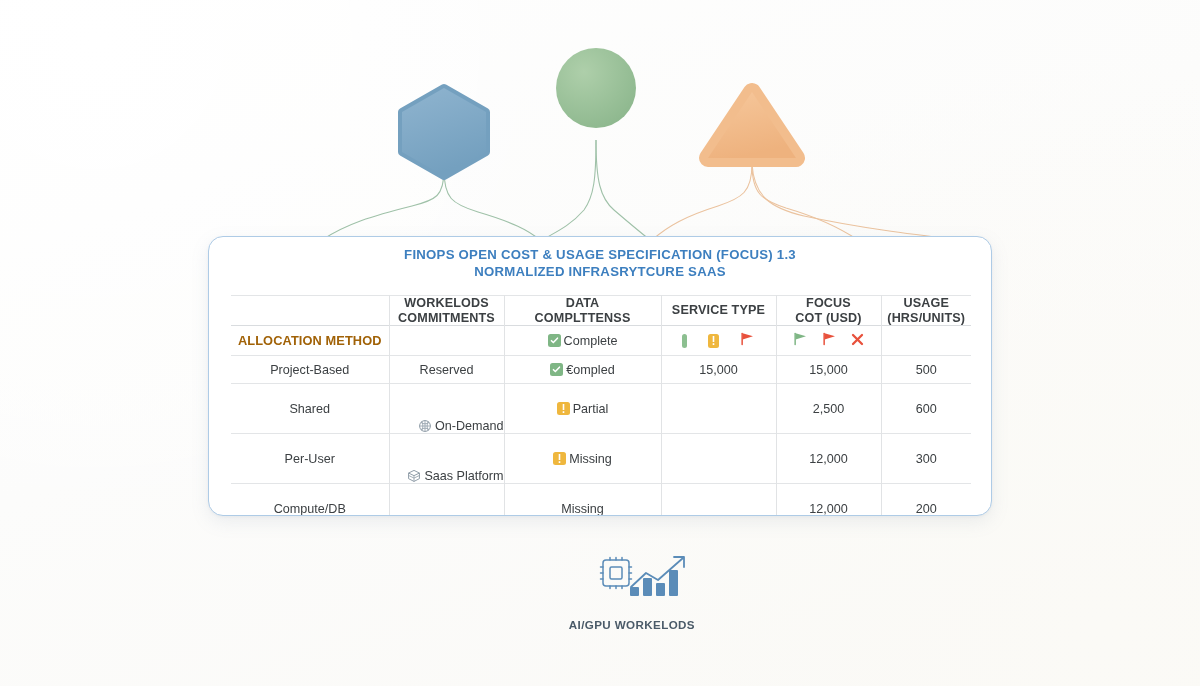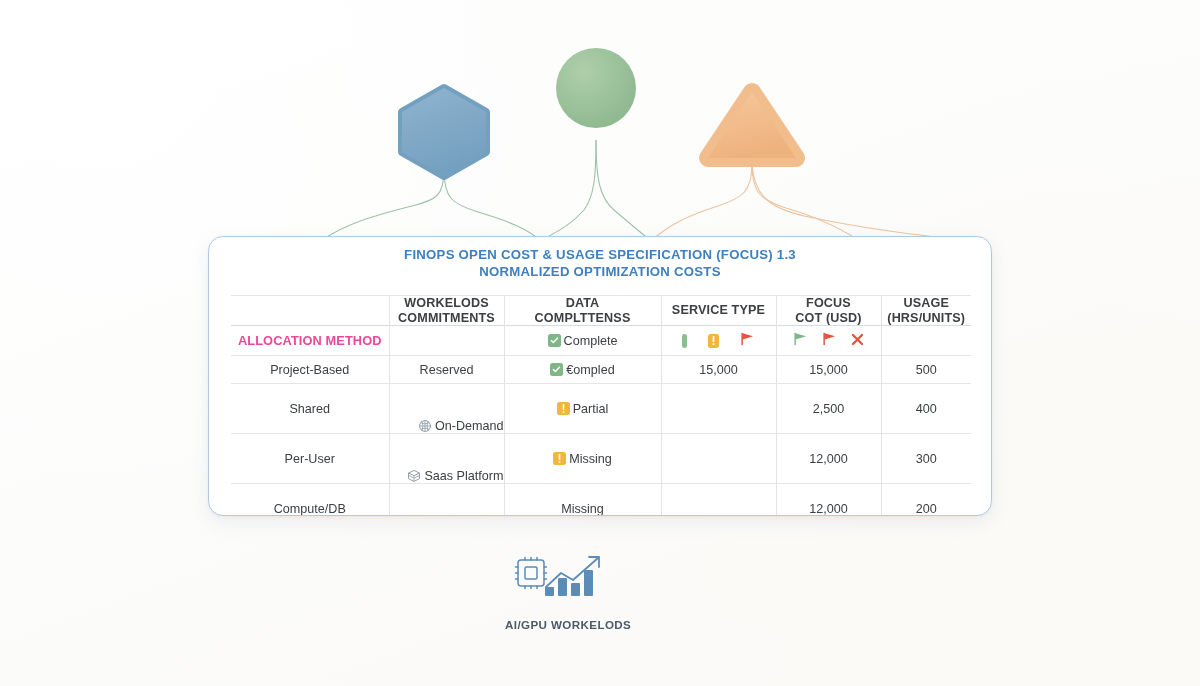--- a/index.html
+++ b/index.html
@@ -104,21 +104,21 @@
   }
   thead th.blank { border-right: 1px solid #e1e3e5; }
 
   tr.alloc td {
     height: 30px;
     border-top: 1px solid #d9dcdf;
   }
   tr.alloc td.label {
     font-weight: bold;
     font-size: 12.8px;
-    color: #ec4899;
+    color: #a16207;
     letter-spacing: 0.1px;
   }
 
   td.num { font-size: 12.6px; color: #3c4043; }
 
   tr.spacer td {
     height: 26px;
     border-top: 1px solid #d9dcdf;
   }
 
@@ -182,21 +182,21 @@
     top: 552px;
     width: 1200px;
     display: flex;
     justify-content: center;
     gap: 110px;
   }
   .feature {
     width: 190px;
     display: flex;
     flex-direction: column;
-    align-items: flex-start;
+    align-items: flex-end;
   }
   .feature .glyph {
     height: 58px;
     display: flex;
     align-items: center;
     justify-content: center;
   }
   .feature .caption {
     margin-top: 8px;
     font-size: 11.6px;
@@ -247,21 +247,21 @@
     <circle cx="596" cy="88" r="40" fill="url(#gCirc)"></circle>
 
     <path d="M752,92 L796,158 L708,158 Z" fill="url(#gTri)" stroke="#f2bd8d" stroke-width="18" stroke-linejoin="round"></path>
     <path d="M752,92 L796,158 L708,158 Z" fill="url(#gTri)"></path>
   </svg>
 
   <div class="card">
 
     <div class="card-title">
       <span>FINOPS OPEN COST &amp; USAGE SPECIFICATION (FOCUS) 1.3</span>
-      <span class="line2">NORMALIZED OPTIMIZATION COSTS</span>
+      <span class="line2">NORMALIZED INFRASRYTCURE SAAS</span>
     </div>
 
     <table class="focus-table">
       <colgroup>
         <col class="c0">
           <col class="c1">
           <col class="c2">
           <col class="c3">
           <col class="c4">
           <col class="c5">
@@ -388,21 +388,21 @@
                 <svg width="3" height="9" viewBox="0 0 3 9">
                     <rect x="0.7" y="0" width="1.6" height="6" fill="#ffffff"></rect>
                     <rect x="0.7" y="7.2" width="1.6" height="1.8" fill="#ffffff"></rect>
                   </svg>
               </span>
               <span>Partial</span>
             </div>
           </td>
           <td class="num"></td>
           <td class="num">2,500</td>
-          <td class="num">400</td>
+          <td class="num">600</td>
         </tr>
 
         <tr>
           <td>Per-User</td>
           <td>
             <div class="cellflex left">
               <svg class="svc-icon" width="14" height="14" viewBox="0 0 16 16">
                 <path d="M8,1.6 L14.2,4.6 L8,7.6 L1.8,4.6 Z" fill="none" stroke="#8d9aa6" stroke-width="1.1" stroke-linejoin="round"></path>
                 <path d="M1.8,4.6 L1.8,11 L8,14.2 L14.2,11 L14.2,4.6" fill="none" stroke="#8d9aa6" stroke-width="1.1" stroke-linejoin="round"></path>
                 <path d="M8,7.6 L8,14.2" fill="none" stroke="#8d9aa6" stroke-width="0.9"></path>

